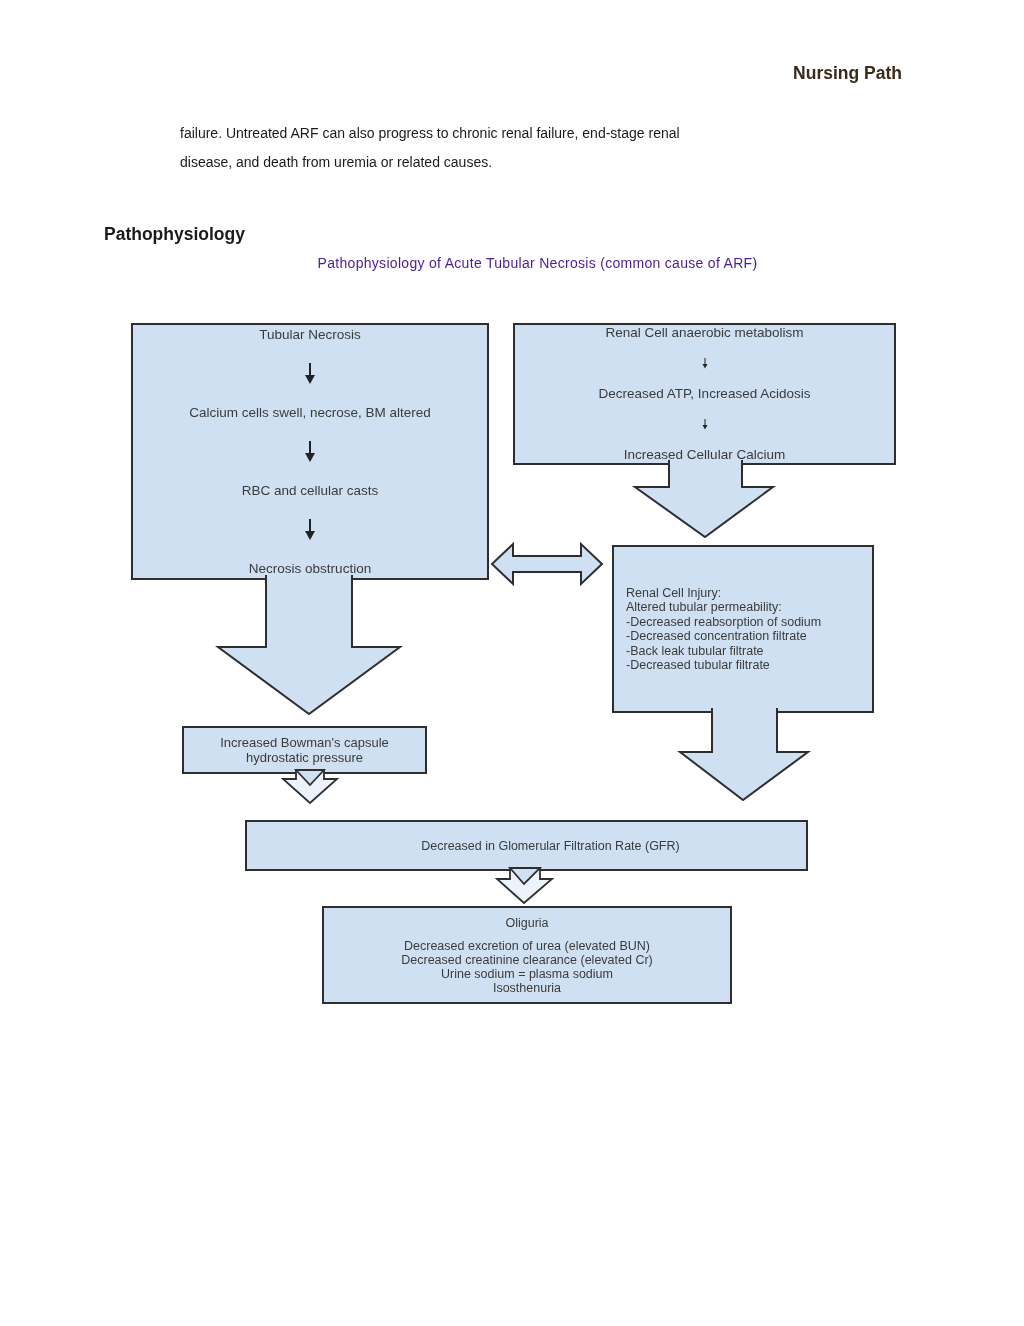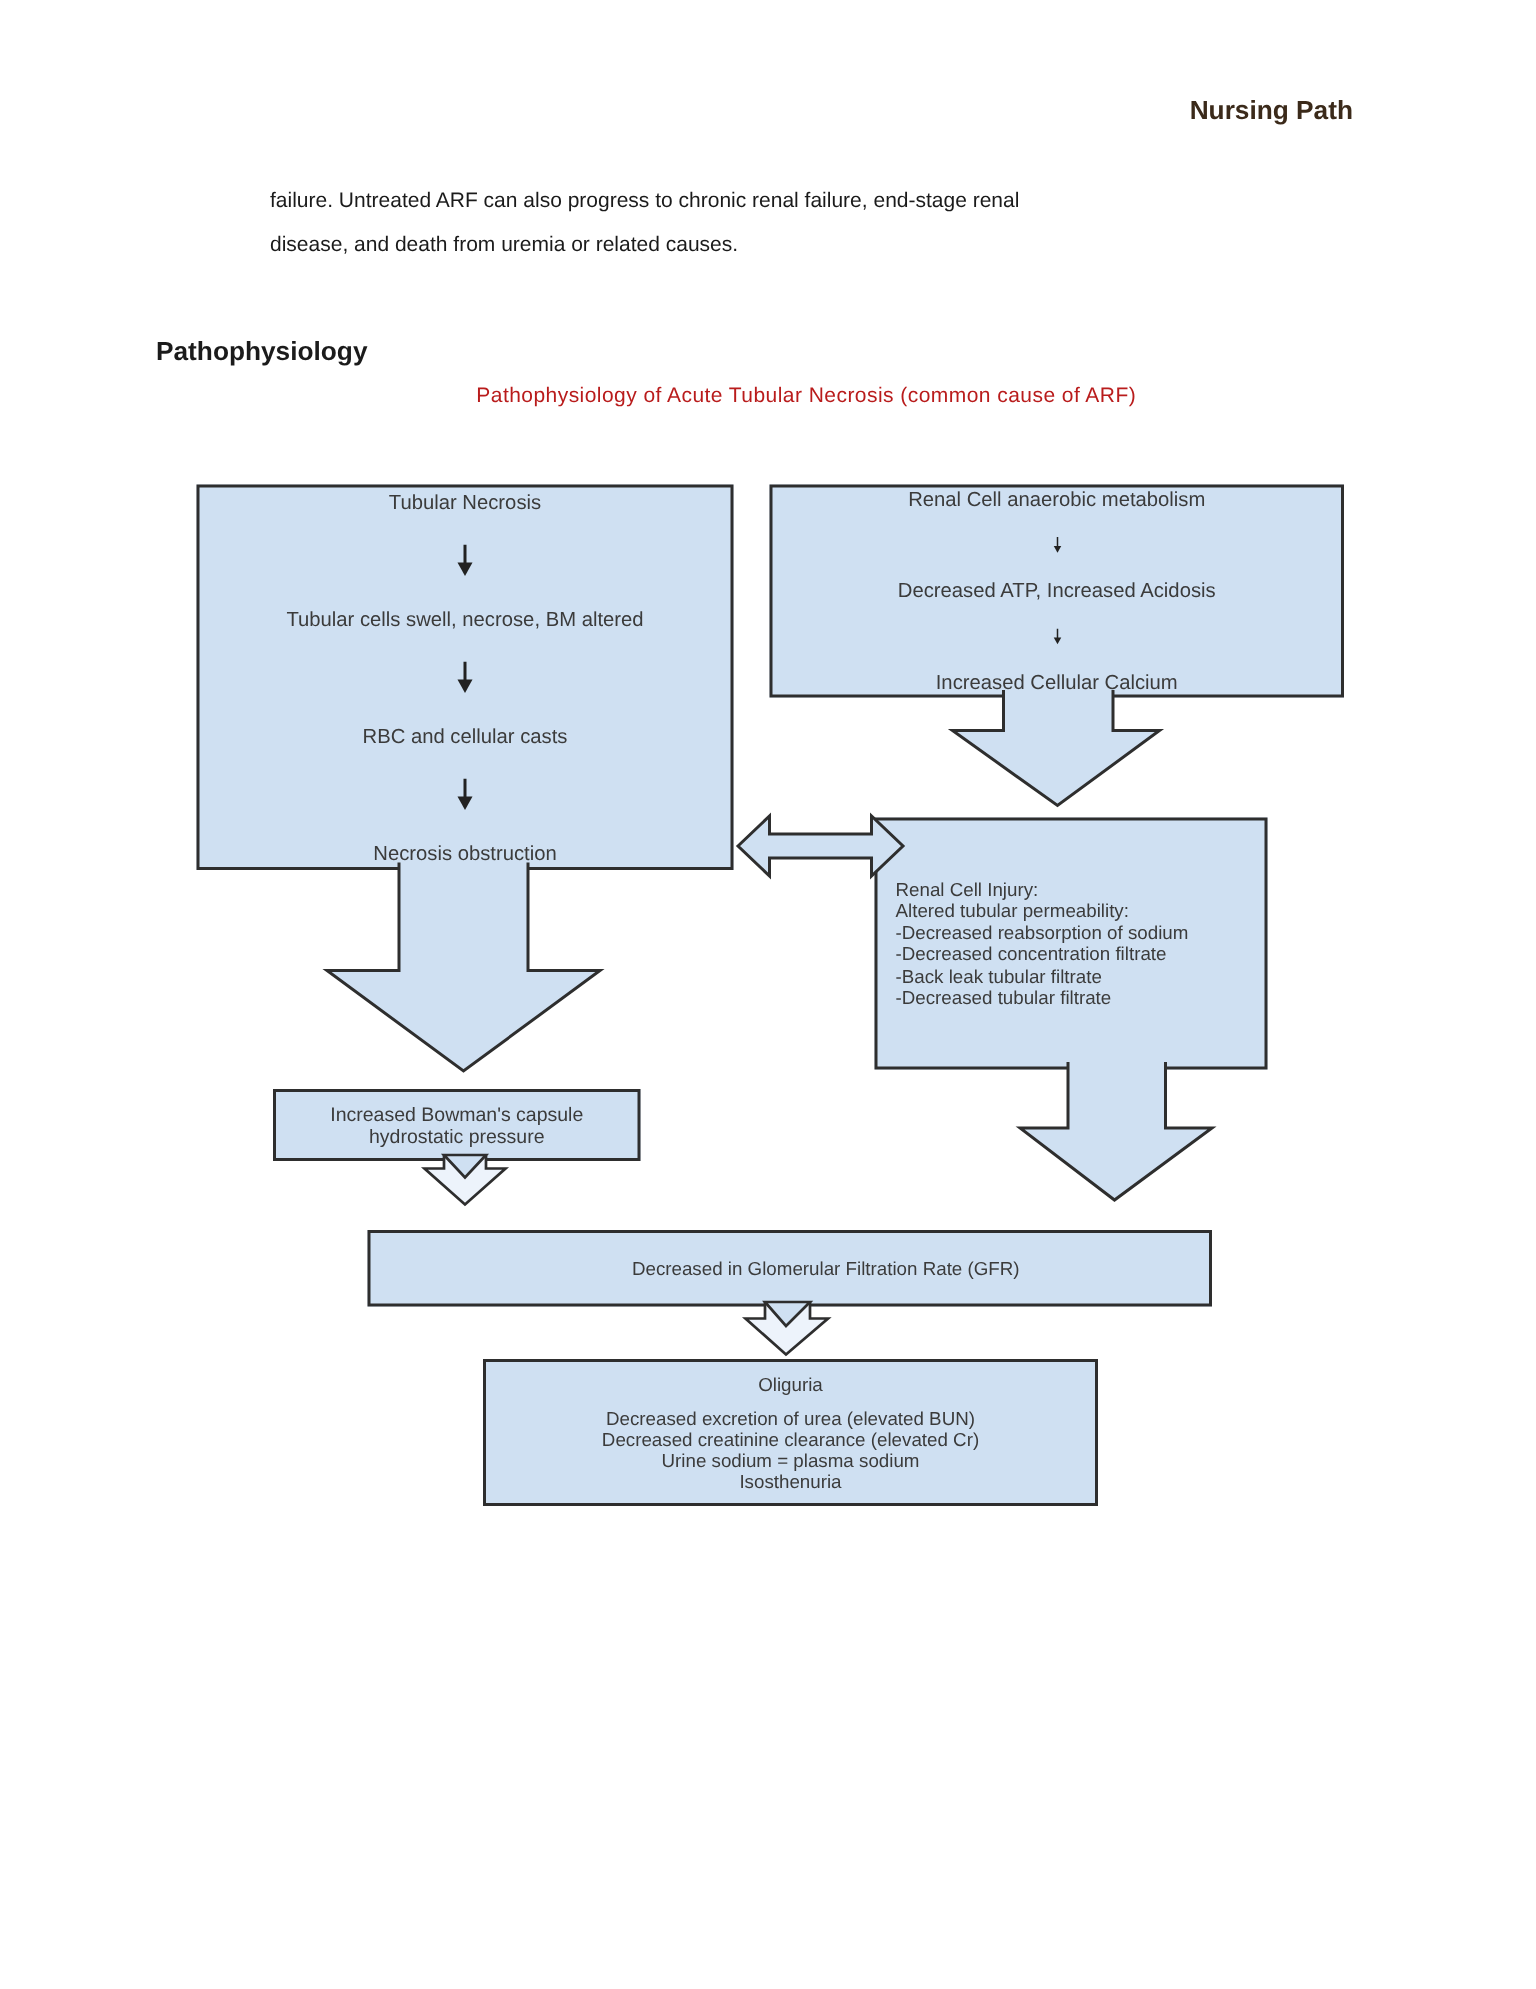--- a/index.html
+++ b/index.html
@@ -19,33 +19,33 @@
     position:absolute;left:104px;top:200px;
     font-size:17.5px;font-weight:bold;color:#1b1b1b;margin-top:24px;
   }
   .footer{
     position:absolute;left:0;top:1239px;width:1024px;text-align:center;
     font-size:19px;font-weight:bold;color:#3b2a1a;
   }
   .diagram{position:absolute;left:0;top:0;width:1024px;height:1326px;}
   .diagram-title{
     position:absolute;left:115px;top:255px;width:845px;text-align:center;
-    font-size:14px;letter-spacing:0.3px;color:#b91c1c;
+    font-size:14px;letter-spacing:0.3px;color:#4c1d95;
   }
   .box{
     position:absolute;box-sizing:border-box;
     background:#cfe0f2;border:2px solid #2e2e2e;color:#3b3b3b;
   }
   .stack{display:flex;flex-direction:column;align-items:center;justify-content:center;}
   .left-box{left:131px;top:323px;width:358px;height:257px;gap:20px;font-size:13.5px;}
   .right-box{left:513px;top:323px;width:383px;height:142px;gap:17px;font-size:13.5px;text-align:right;}
   .box-line{line-height:16px;white-space:nowrap;}
   .mini-arrow{display:block;}
   .injury-box{
-    left:583px;top:545px;width:262px;height:168px;
+    left:612px;top:545px;width:262px;height:168px;
     display:flex;flex-direction:column;justify-content:center;
     padding:0 12px;font-size:12.5px;line-height:14.5px;
   }
   .bowman-box{left:182px;top:726px;width:245px;height:48px;font-size:13px;line-height:15px;text-align:center;}
   .gfr-box{left:245px;top:820px;width:563px;height:51px;font-size:12.5px;text-align:left;padding-left:48px;}
   .oliguria-box{left:322px;top:906px;width:410px;height:98px;font-size:12.5px;line-height:14px;text-align:center;}
   .oliguria-title{margin-bottom:9px;}
   .overlay{position:absolute;left:0;top:0;pointer-events:none;}
 </style>
 </head>
@@ -65,21 +65,21 @@
   <div class="diagram">
 
     <div class="diagram-title">Pathophysiology of Acute Tubular Necrosis (common cause of ARF)</div>
 
     <div class="box stack left-box">
       <div class="box-line">Tubular Necrosis</div>
       <svg class="mini-arrow" width="16" height="22" viewBox="0 0 16 22">
         <line x1="8" y1="0" x2="8" y2="13" stroke="#222" stroke-width="2"></line>
         <polygon points="3,12 13,12 8,21" fill="#222"></polygon>
       </svg>
-      <div class="box-line">Tubular cells swell, necrose, BM altered</div>
+      <div class="box-line">Calcium cells swell, necrose, BM altered</div>
       <svg class="mini-arrow" width="16" height="22" viewBox="0 0 16 22">
         <line x1="8" y1="0" x2="8" y2="13" stroke="#222" stroke-width="2"></line>
         <polygon points="3,12 13,12 8,21" fill="#222"></polygon>
       </svg>
       <div class="box-line">RBC and cellular casts</div>
       <svg class="mini-arrow" width="16" height="22" viewBox="0 0 16 22">
         <line x1="8" y1="0" x2="8" y2="13" stroke="#222" stroke-width="2"></line>
         <polygon points="3,12 13,12 8,21" fill="#222"></polygon>
       </svg>
       <div class="box-line">Necrosis obstruction</div>

